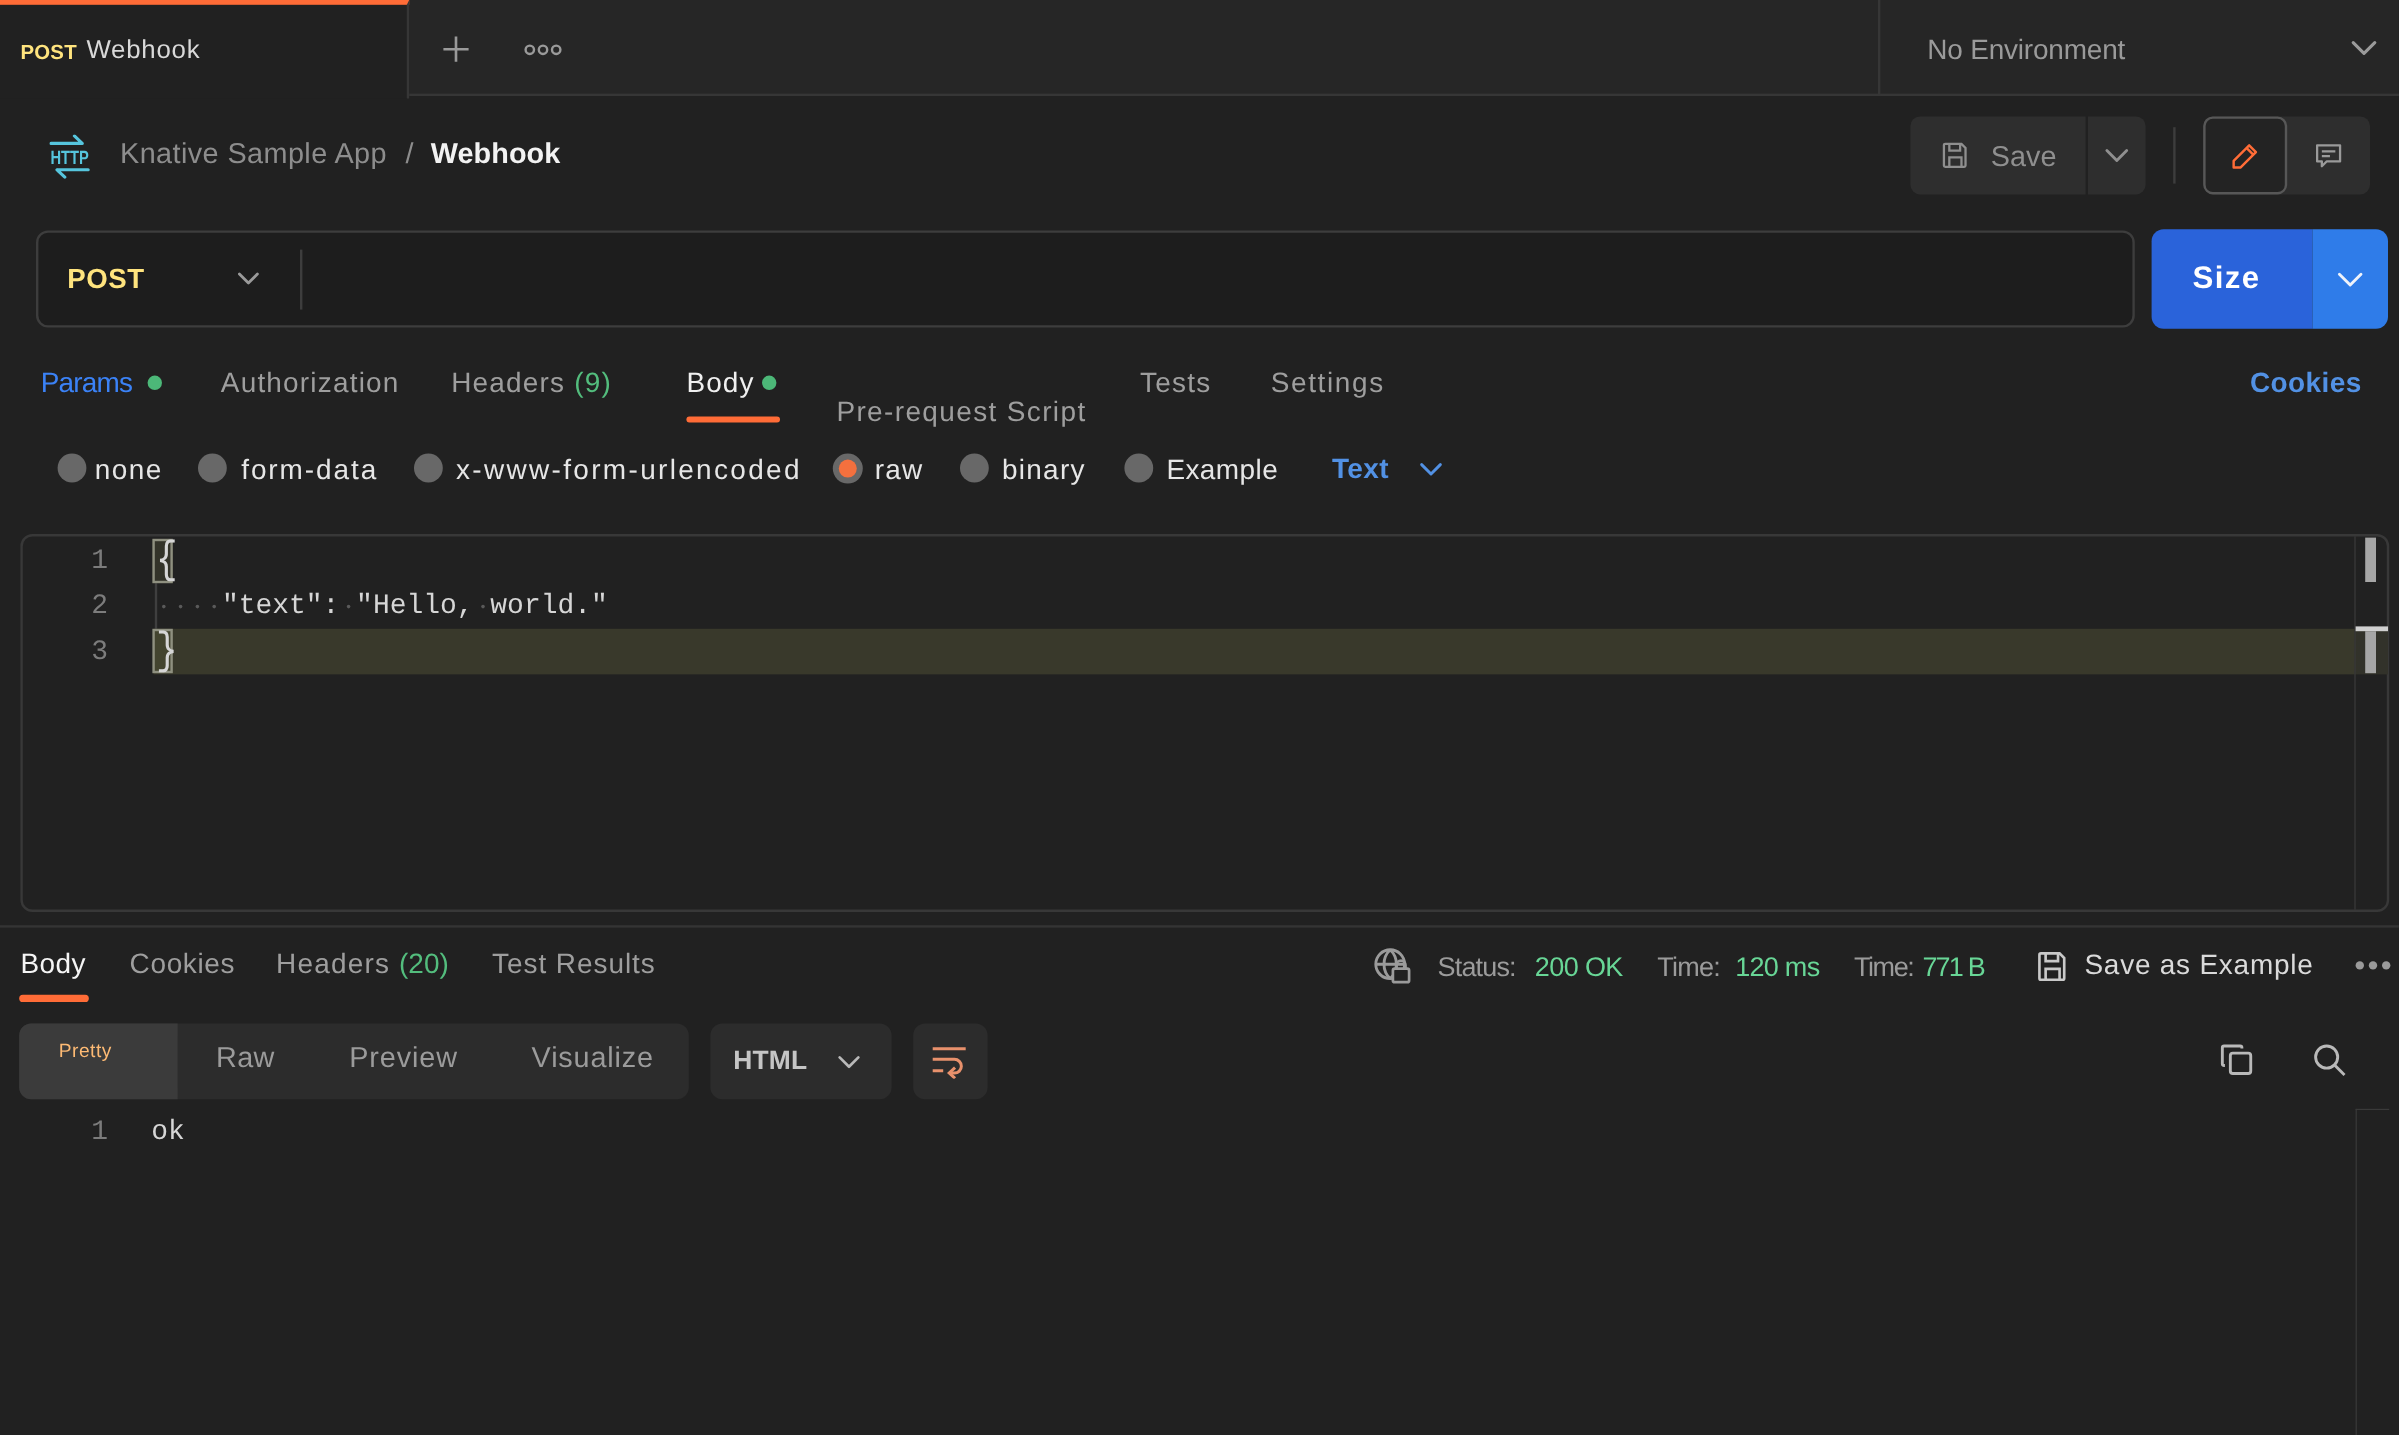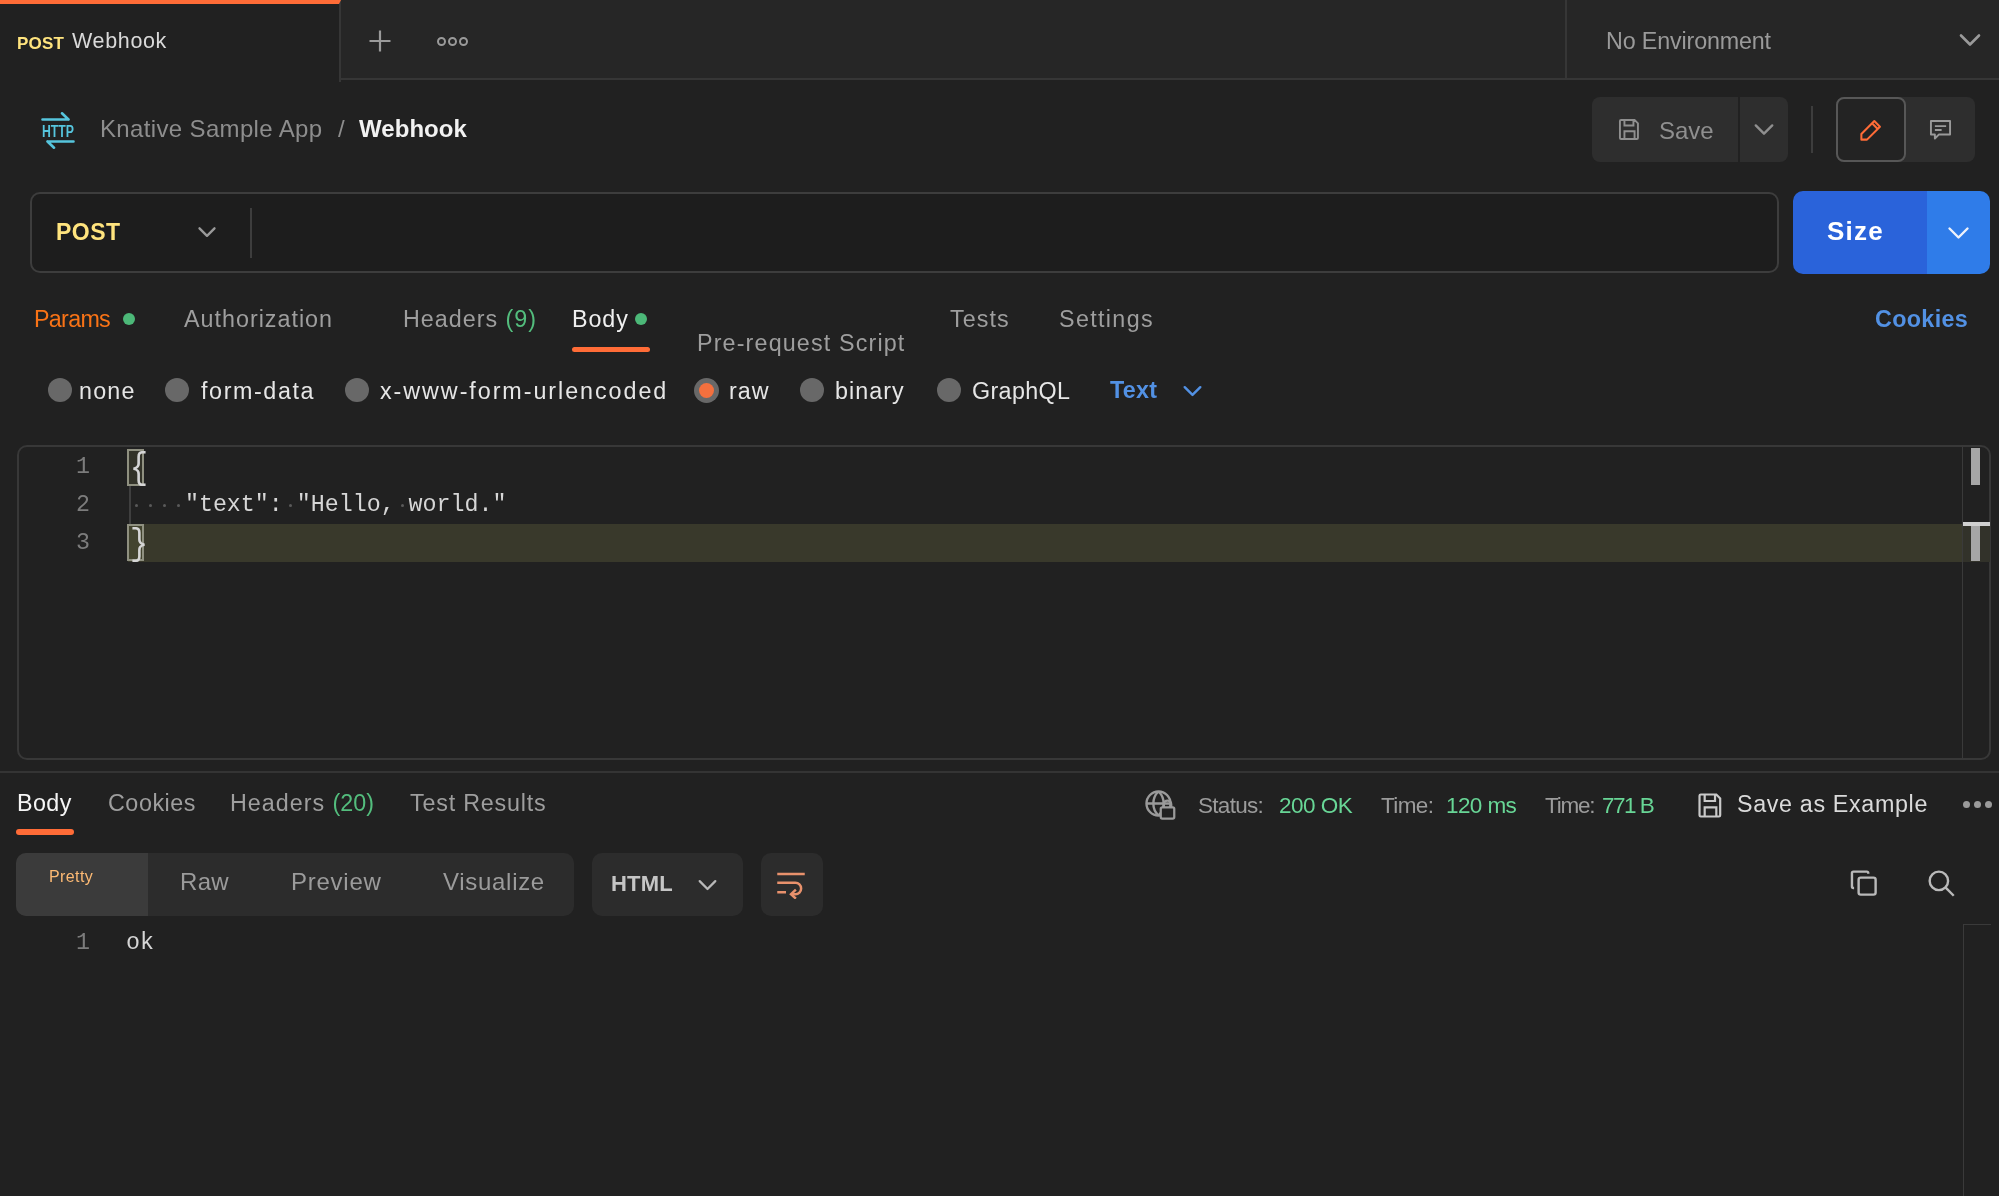--- a/index.html
+++ b/index.html
@@ -69,45 +69,45 @@
   </svg>
   <div class="abs" style="left:250px;top:208px;width:2px;height:50px;background:#3d3d3d;"></div>
 
   <div class="abs" style="left:1793px;top:191px;width:134px;height:83px;background:#2a63da;border-radius:10px 0 0 10px;"></div>
   <div class="abs" style="left:1927px;top:191px;width:63px;height:83px;background:#2f7ce9;border-radius:0 10px 10px 0;"></div>
   <div class="abs" style="left:1827px;top:216px;font-size:26px;letter-spacing:1.2px;font-weight:bold;color:#fff;">Size</div>
   <svg class="abs" style="left:1946px;top:226px;" width="25" height="15" viewBox="0 0 24 15">
     <path d="M3 2.5 L12 11.5 L21 2.5" stroke="#eef2fa" stroke-width="2.4" fill="none" stroke-linecap="round" stroke-linejoin="round"></path>
   </svg>
 
-  <div class="abs" style="left:34px;top:306px;font-size:23.3px;letter-spacing:-0.7px;color:#f97316;">Params</div>
+  <div class="abs" style="left:34px;top:306px;font-size:23.3px;letter-spacing:-0.7px;color:#3b82f6;">Params</div>
   <div class="abs" style="left:123px;top:313px;width:12px;height:12px;border-radius:50%;background:#4cb878;"></div>
   <div class="abs" style="left:184px;top:306px;font-size:23.3px;letter-spacing:1px;color:#9e9e9e;">Authorization</div>
-  <div class="abs" style="left:403px;top:306px;font-size:23.3px;letter-spacing:1px;color:#9e9e9e;">Headers <span style="color:#53bd7d;">(9)</span></div>
+  <div class="abs" style="left:376px;top:306px;font-size:23.3px;letter-spacing:1px;color:#9e9e9e;">Headers <span style="color:#53bd7d;">(9)</span></div>
   <div class="abs" style="left:572px;top:306px;font-size:23.3px;letter-spacing:0.9px;color:#f0f0f0;">Body</div>
   <div class="abs" style="left:635px;top:313px;width:12px;height:12px;border-radius:50%;background:#4cb878;"></div>
   <div class="abs" style="left:572px;top:347px;width:78px;height:5px;background:#ff6c37;border-radius:3px;"></div>
   <div class="abs" style="left:697px;top:306px;font-size:23.3px;letter-spacing:1.15px;color:#9e9e9e;margin-top:24px;">Pre-request Script</div>
   <div class="abs" style="left:950px;top:306px;font-size:23.3px;letter-spacing:1.05px;color:#9e9e9e;">Tests</div>
   <div class="abs" style="left:1059px;top:306px;font-size:23.3px;letter-spacing:1.35px;color:#9e9e9e;">Settings</div>
   <div class="abs" style="left:1875px;top:306px;font-size:23.3px;letter-spacing:0.35px;font-weight:bold;color:#5291e4;">Cookies</div>
 
   <div class="abs" style="left:48px;top:378px;width:24px;height:24px;border-radius:50%;background:#686868;"></div>
   <div class="abs" style="left:79px;top:378px;font-size:23.3px;letter-spacing:1.2px;color:#e6e6e6;">none</div>
   <div class="abs" style="left:165px;top:378px;width:24px;height:24px;border-radius:50%;background:#686868;"></div>
   <div class="abs" style="left:201px;top:378px;font-size:23.3px;letter-spacing:1.6px;color:#e6e6e6;">form-data</div>
   <div class="abs" style="left:345px;top:378px;width:24px;height:24px;border-radius:50%;background:#686868;"></div>
   <div class="abs" style="left:380px;top:378px;font-size:23.3px;letter-spacing:1.95px;color:#e6e6e6;">x-www-form-urlencoded</div>
   <div class="abs" style="left:694px;top:378px;width:25px;height:25px;border-radius:50%;background:#686868;"></div>
   <div class="abs" style="left:699px;top:383px;width:15px;height:15px;border-radius:50%;background:#f4703e;"></div>
   <div class="abs" style="left:729px;top:378px;font-size:23.3px;letter-spacing:1px;color:#e6e6e6;">raw</div>
   <div class="abs" style="left:800px;top:378px;width:24px;height:24px;border-radius:50%;background:#686868;"></div>
   <div class="abs" style="left:835px;top:378px;font-size:23.3px;letter-spacing:1.05px;color:#e6e6e6;">binary</div>
   <div class="abs" style="left:937px;top:378px;width:24px;height:24px;border-radius:50%;background:#686868;"></div>
-  <div class="abs" style="left:972px;top:378px;font-size:23.3px;letter-spacing:0.35px;color:#e6e6e6;">GraphQL</div>
+  <div class="abs" style="left:972px;top:378px;font-size:23.3px;letter-spacing:0.35px;color:#e6e6e6;">Example</div>
   <div class="abs" style="left:1110px;top:377px;font-size:23.3px;letter-spacing:0.3px;font-weight:bold;color:#5291e4;">Text</div>
   <svg class="abs" style="left:1182px;top:385px;" width="21" height="13" viewBox="0 0 24 15">
     <path d="M3 2.5 L12 11.5 L21 2.5" stroke="#5291e4" stroke-width="2.8" fill="none" stroke-linecap="round" stroke-linejoin="round"></path>
   </svg>
 
   <div class="abs" style="left:17px;top:445px;width:1974px;height:315px;border:2px solid #383838;border-radius:10px;"></div>
 
   <div class="abs" style="left:128px;top:524px;width:1834px;height:38px;background:#39392b;"></div>
   <div class="abs" style="left:1962px;top:524px;width:28px;height:38px;background:#32322a;"></div>
 

